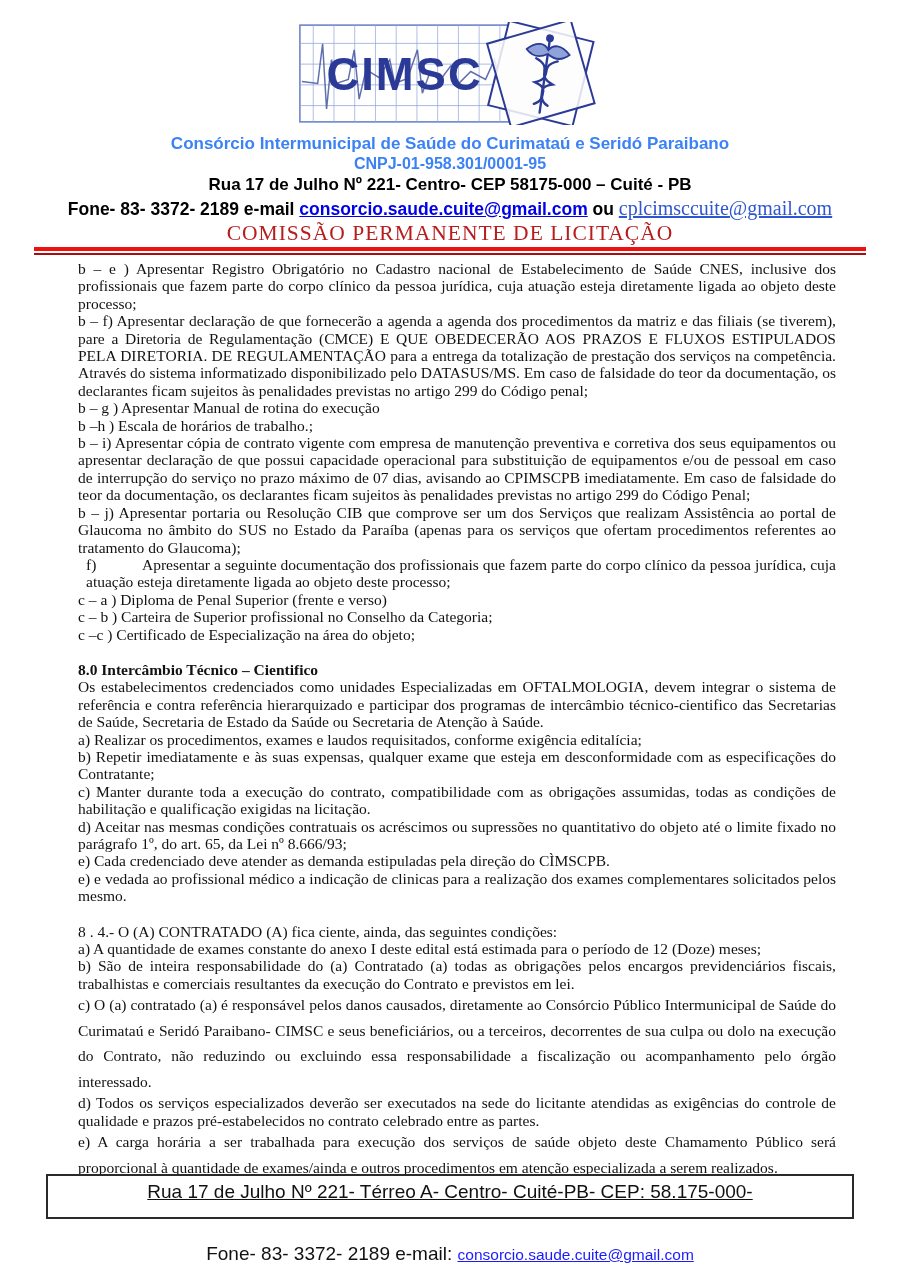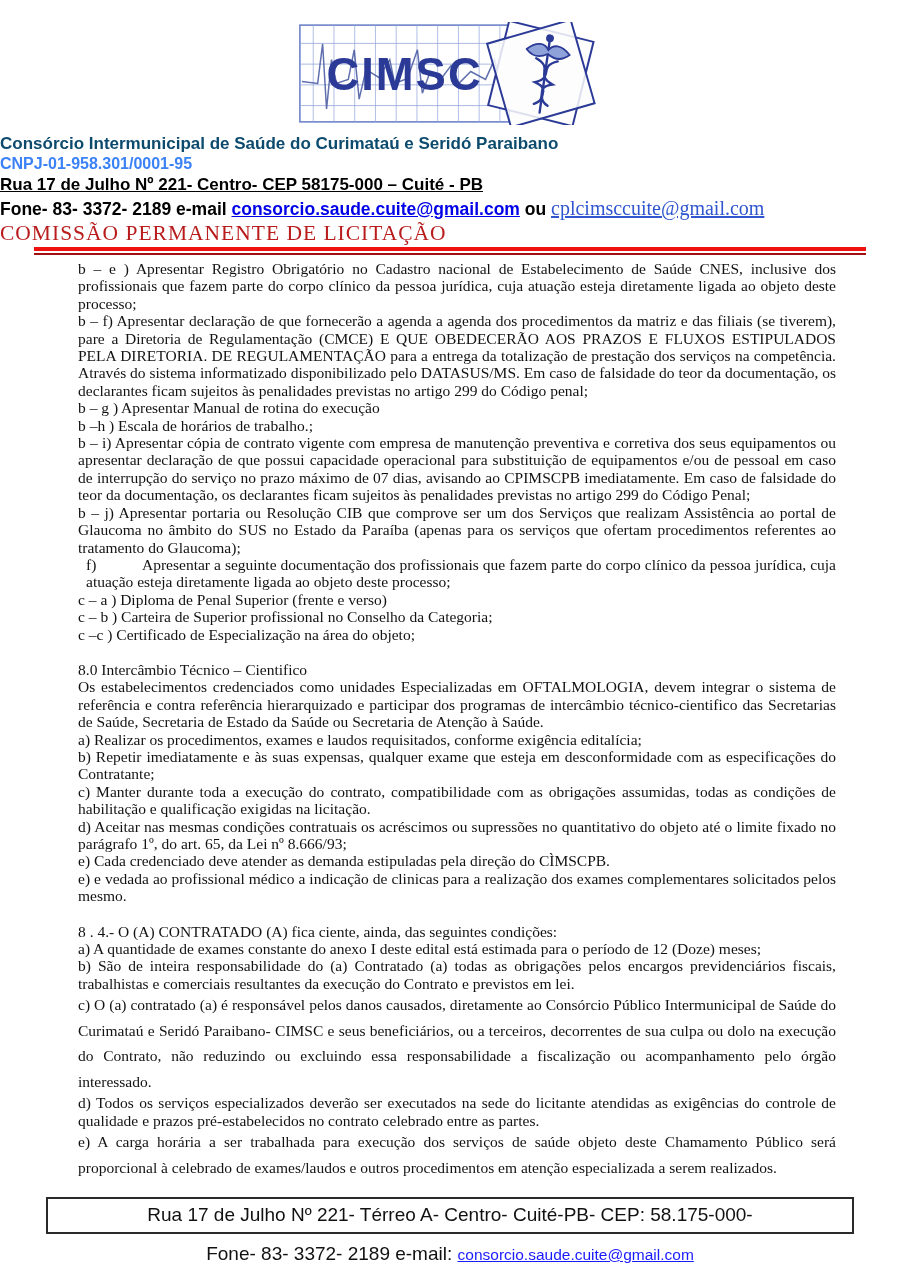--- a/index.html
+++ b/index.html
@@ -1,42 +1,42 @@
 <!DOCTYPE html>
 <html lang="pt"><head>
 <meta charset="utf-8">
 <style>
   html,body{margin:0;padding:0;background:#ffffff;}
   body{width:900px;height:1273px;overflow:hidden;font-family:"Liberation Serif",serif;color:#121212;position:relative;}
 
   
-  .header{text-align:left;padding-top:20px;}
+  .header{text-align:center;padding-top:20px;}
   .logo-wrap{width:316px;margin:2px auto 4px;}
-  .org-name{font-family:"Liberation Sans",sans-serif;font-weight:bold;font-size:17px;line-height:21px;color:#0c4a6e;}
+  .org-name{font-family:"Liberation Sans",sans-serif;font-weight:bold;font-size:17px;line-height:21px;color:#3b82f6;}
   .cnpj{font-family:"Liberation Sans",sans-serif;font-weight:bold;font-size:16px;line-height:20px;color:#3b82f6;}
-  .addr{font-family:"Liberation Sans",sans-serif;font-weight:bold;font-size:17px;line-height:22px;color:#000;text-decoration:underline;}
+  .addr{font-family:"Liberation Sans",sans-serif;font-weight:bold;font-size:17px;line-height:22px;color:#000;}
   .fone-line{font-family:"Liberation Sans",sans-serif;font-weight:bold;font-size:17.5px;line-height:24px;color:#000;}
   .email-1{color:#0000e8;text-decoration:underline;font-weight:bold;}
   .email-2{color:#2f55cf;text-decoration:underline;font-family:"Liberation Serif",serif;font-weight:normal;font-size:20px;}
   .comissao{font-family:"Liberation Serif",serif;font-size:21.5px;line-height:25px;letter-spacing:1px;color:#b91c1c;}
   .red-rule{margin:1px 34px 0 34px;height:2px;border-top:4px solid #ef1010;border-bottom:2px solid #a50f0f;}
 
   
   .doc-body{margin:5px 64px 0 78px;text-align:justify;font-size:15.5px;line-height:17.4px;}
   .doc-body p{margin:0;}
   .doc-body p.gap{margin-top:18px;}
-  .doc-body p.bold{font-weight:normal;}
+  .doc-body p.bold{font-weight:bold;}
   .doc-body p.wide{line-height:25.5px;}
   .doc-body p.indent{padding-left:8px;}
   .plabel{display:inline-block;min-width:56px;}
 
   
   .footer{position:absolute;left:0;right:0;bottom:8px;text-align:center;}
-  .footer-box{margin:0 46px;border:2px solid #2a2a2a;padding:5px 4px 6px;font-family:"Liberation Sans",sans-serif;font-size:19px;color:#111;}
-  .footer-fone{margin-top:9px;font-family:"Liberation Sans",sans-serif;font-size:19px;color:#111;}
+  .footer-box{margin:0 46px;border:2px solid #2a2a2a;padding:5px 4px 14px;font-family:"Liberation Sans",sans-serif;font-size:19px;color:#111;text-decoration:underline;}
+  .footer-fone{margin-top:24px;font-family:"Liberation Sans",sans-serif;font-size:19px;color:#111;}
   .footer-email{color:#1a1aff;text-decoration:underline;font-size:15.5px;}
 </style>
 </head>
 <body>
 
 <div class="header">
 
   <div class="logo-wrap">
     <svg viewBox="0 0 320 104" width="316" height="103">
       <defs>
@@ -94,21 +94,21 @@
     <p class=""><span>b) Repetir imediatamente e às suas expensas, qualquer exame que esteja em desconformidade com as especificações do Contratante;</span></p>
     <p class=""><span>c) Manter durante toda a execução do contrato, compatibilidade com as obrigações assumidas, todas as condições de habilitação e qualificação exigidas na licitação.</span></p>
     <p class=""><span>d) Aceitar nas mesmas condições contratuais os acréscimos ou supressões no quantitativo do objeto até o limite fixado no parágrafo 1º, do art. 65, da Lei nº 8.666/93;</span></p>
     <p class=""><span>e) Cada credenciado deve atender as demanda estipuladas pela direção do CÌMSCPB.</span></p>
     <p class=""><span>e) e vedada ao profissional médico a indicação de clinicas para a realização dos exames complementares solicitados pelos mesmo.</span></p>
     <p class=" gap"><span>8 . 4.- O (A) CONTRATADO (A) fica ciente, ainda, das seguintes condições:</span></p>
     <p class=""><span>a) A quantidade de exames constante do anexo I deste edital está estimada para o período de 12 (Doze) meses;</span></p>
     <p class=""><span>b) São de inteira responsabilidade do (a) Contratado (a) todas as obrigações pelos encargos previdenciários fiscais, trabalhistas e comerciais resultantes da execução do Contrato e previstos em lei.</span></p>
     <p class=" wide"><span>c) O (a) contratado (a) é responsável pelos danos causados, diretamente ao Consórcio Público Intermunicipal de Saúde do Curimataú e Seridó Paraibano- CIMSC e seus beneficiários, ou a terceiros, decorrentes de sua culpa ou dolo na execução do Contrato, não reduzindo ou excluindo essa responsabilidade a fiscalização ou acompanhamento pelo órgão interessado.</span></p>
     <p class=""><span>d) Todos os serviços especializados deverão ser executados na sede do licitante atendidas as exigências do controle de qualidade e prazos pré-estabelecidos no contrato celebrado entre as partes.</span></p>
-    <p class=" wide"><span>e) A carga horária a ser trabalhada para execução dos serviços de saúde objeto deste Chamamento Público será proporcional à celebrado de exames/laudos e outros procedimentos em atenção especializada a serem realizados.</span></p>
+    <p class=" wide"><span>e) A carga horária a ser trabalhada para execução dos serviços de saúde objeto deste Chamamento Público será proporcional à quantidade de exames/ainda e outros procedimentos em atenção especializada a serem realizados.</span></p>
   </div>
 
 <div class="footer">
   <div class="footer-box">
     <span>Rua 17 de Julho Nº 221- Térreo A- Centro- Cuité-PB- CEP: 58.175-000-</span>
   </div>
   <div class="footer-fone"><span>Fone- 83- 3372- 2189 e-mail: </span><a class="footer-email" href="#">consorcio.saude.cuite@gmail.com</a></div>
 </div>
 
 </body></html>

